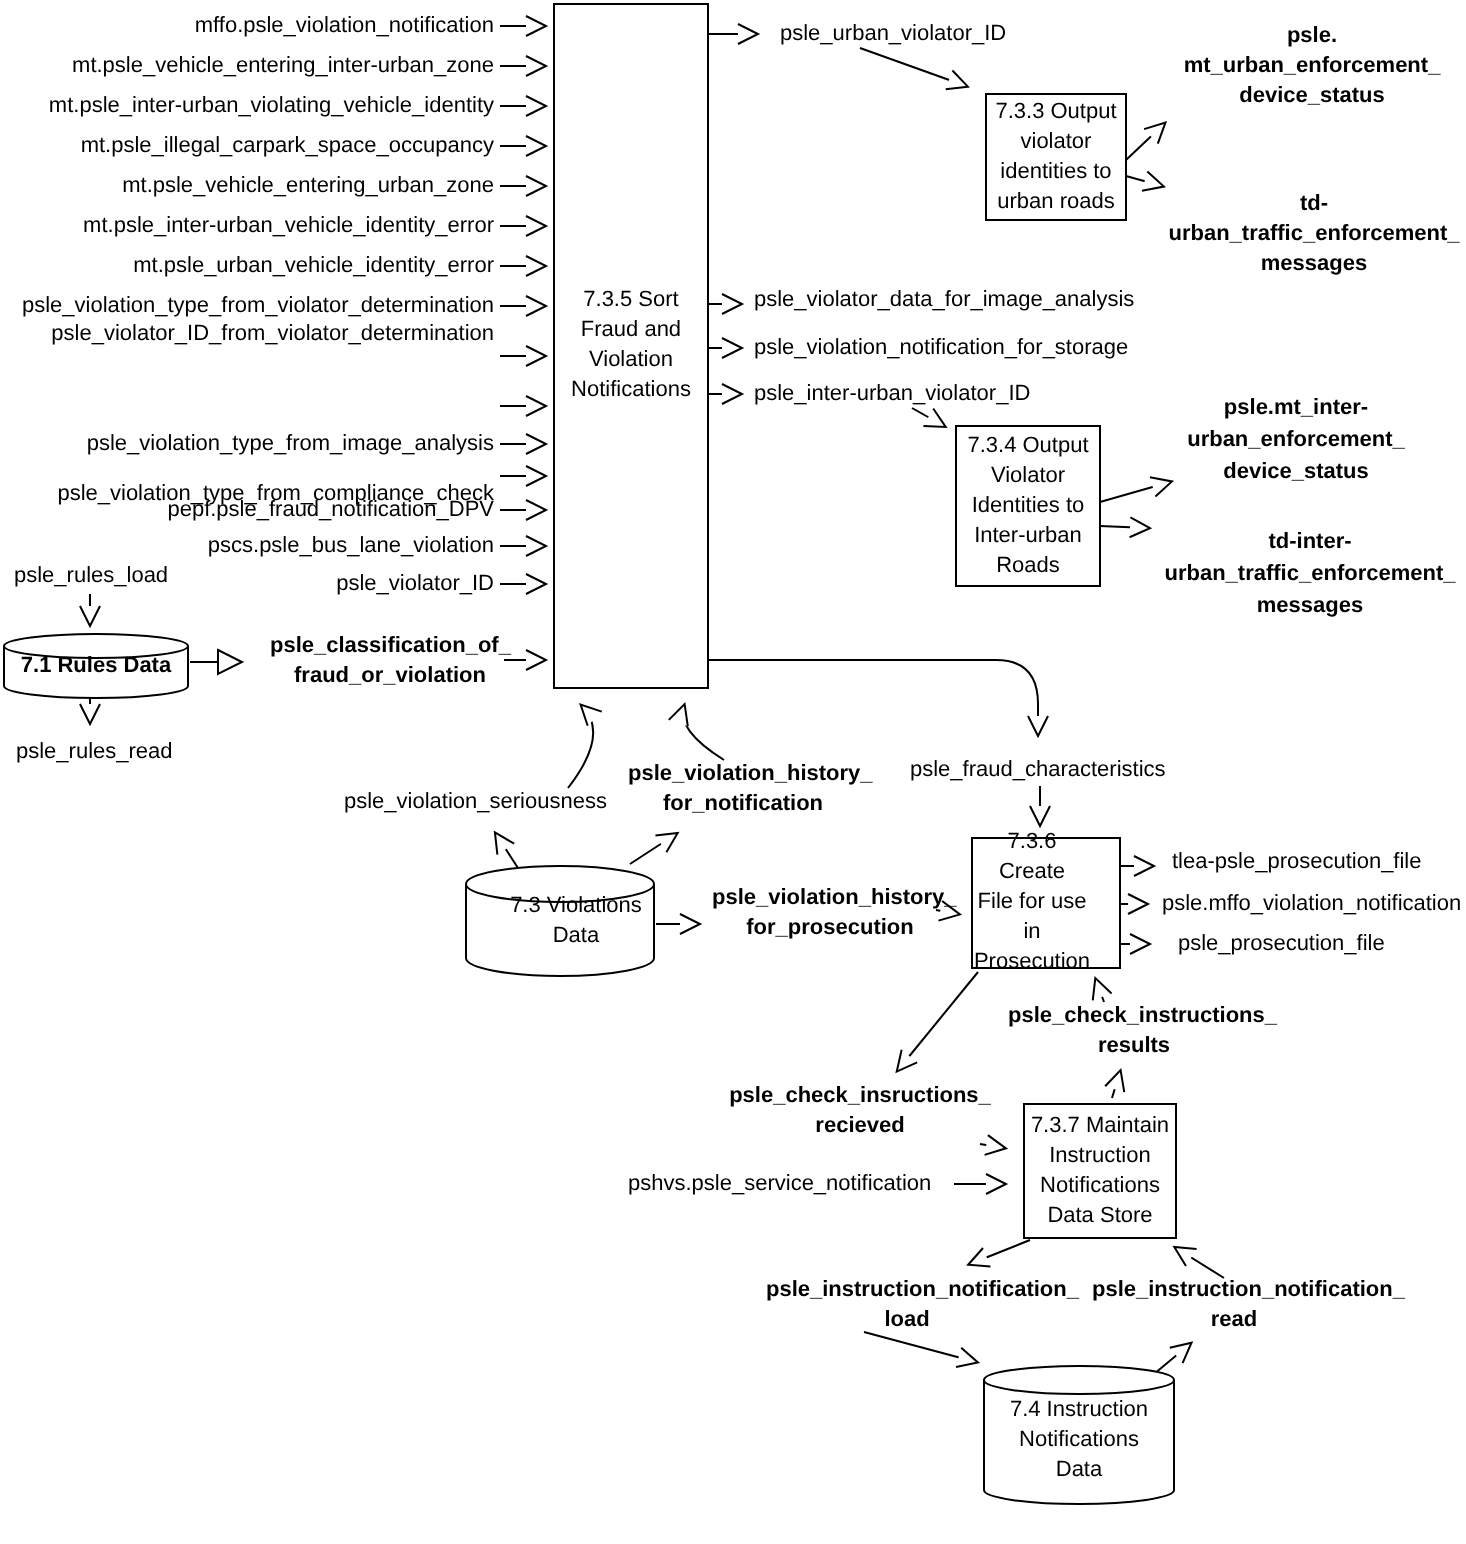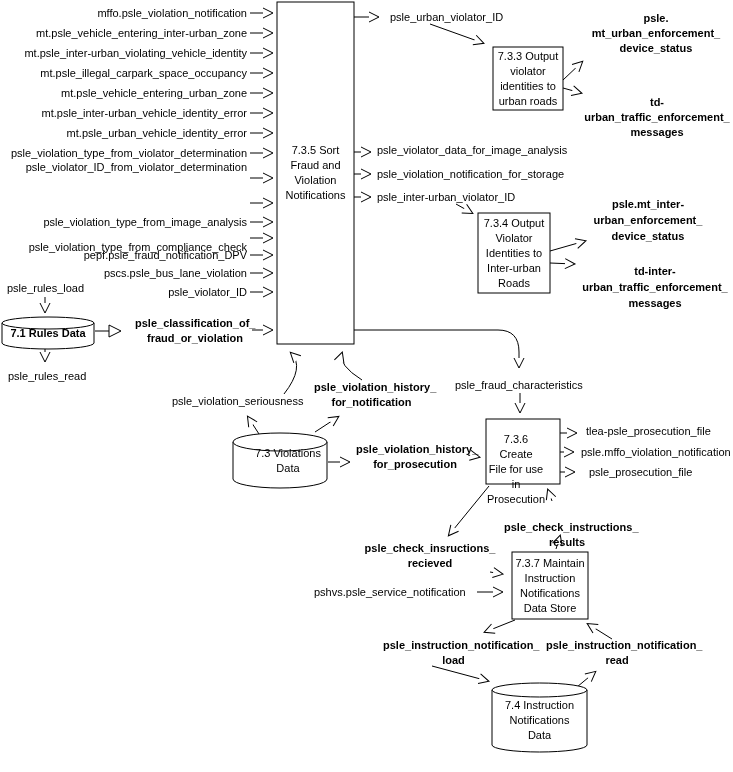--- a/index.html
+++ b/index.html
@@ -121,21 +121,21 @@
 Notifications</div>
 <div class="node-label" style="left:493px;top:47px;width:70px;height:63px;">7.3.3 Output
 violator
 identities to
 urban roads</div>
 <div class="node-label" style="left:478px;top:213px;width:72px;height:80px;">7.3.4 Output
 Violator
 Identities to
 Inter-urban
 Roads</div>
-<div class="node-label" style="left:486px;top:419px;width:60px;height:65px;margin-top:18px;">7.3.6 Create
+<div class="node-label" style="left:486px;top:419px;width:60px;height:65px;">7.3.6 Create
 File for use in
 Prosecution</div>
 <div class="node-label" style="left:512px;top:552px;width:76px;height:67px;">7.3.7 Maintain
 Instruction
 Notifications
 Data Store</div>
 
 <div class="node-label" style="left:2px;top:319px;width:92px;height:29px;font-weight:bold;">7.1 Rules Data</div>
 <div class="node-label" style="left:233px;top:439px;width:110px;height:44px;">7.3 Violations
 Data</div>
@@ -185,21 +185,21 @@
 <div class="lbl ctr" style="left:314px;top:380px;width:115px;">psle_violation_history_
 for_notification</div>
 <div class="lbl ctr" style="left:356px;top:442px;width:118px;">psle_violation_history_
 for_prosecution</div>
 <div class="lbl" style="left:455px;top:378px;">psle_fraud_characteristics</div>
 
 <div class="lbl" style="left:586px;top:424px;">tlea-psle_prosecution_file</div>
 <div class="lbl" style="left:581px;top:445px;">psle.mffo_violation_notification</div>
 <div class="lbl" style="left:589px;top:465px;">psle_prosecution_file</div>
 
-<div class="lbl ctr" style="left:504px;top:520px;width:126px;">psle_check_instructions_
+<div class="lbl ctr" style="left:504px;top:501px;width:126px;">psle_check_instructions_
 results</div>
 <div class="lbl ctr" style="left:362px;top:541px;width:136px;">psle_check_insructions_
 recieved</div>
 <div class="lbl" style="left:314px;top:585px;">pshvs.psle_service_notification</div>
 
 <div class="lbl ctr" style="left:383px;top:638px;width:141px;">psle_instruction_notification_
 load</div>
 <div class="lbl ctr" style="left:546px;top:638px;width:142px;">psle_instruction_notification_
 read</div>
 

